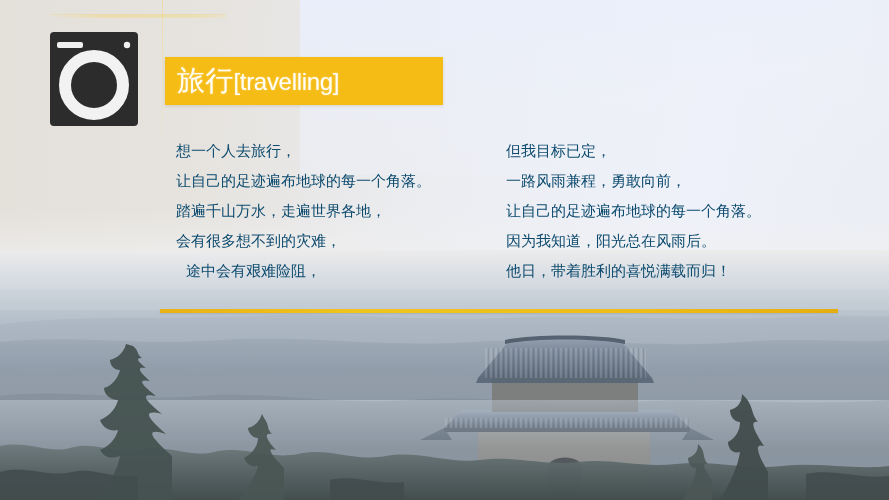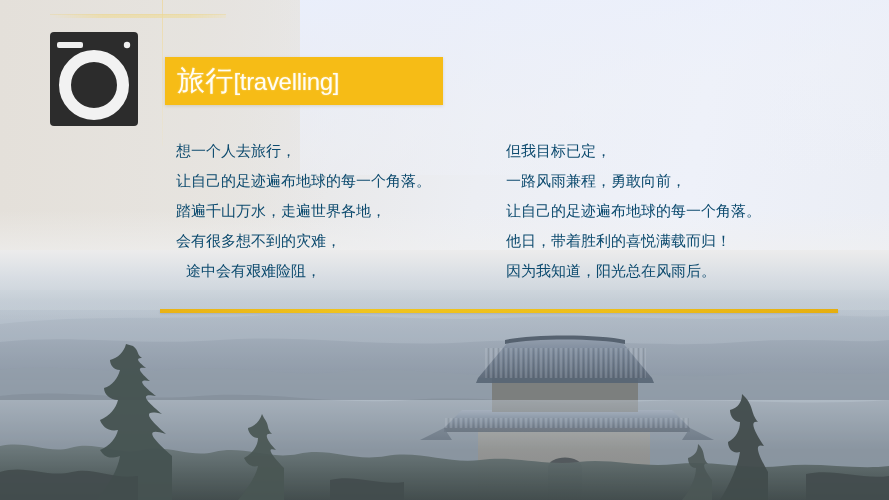--- a/index.html
+++ b/index.html
@@ -297,18 +297,18 @@
       <div class="poem-line">想一个人去旅行，</div>
       <div class="poem-line">让自己的足迹遍布地球的每一个角落。</div>
       <div class="poem-line">踏遍千山万水，走遍世界各地，</div>
       <div class="poem-line">会有很多想不到的灾难，</div>
       <div class="poem-line">途中会有艰难险阻，</div>
     </div>
     <div class="poem-col right">
       <div class="poem-line">但我目标已定，</div>
       <div class="poem-line">一路风雨兼程，勇敢向前，</div>
       <div class="poem-line">让自己的足迹遍布地球的每一个角落。</div>
+      <div class="poem-line">因为我知道，阳光总在风雨后。</div>
       <div class="poem-line">他日，带着胜利的喜悦满载而归！</div>
-      <div class="poem-line">因为我知道，阳光总在风雨后。</div>
     </div>
   </div>
 
 </div>
 
 </body></html>

